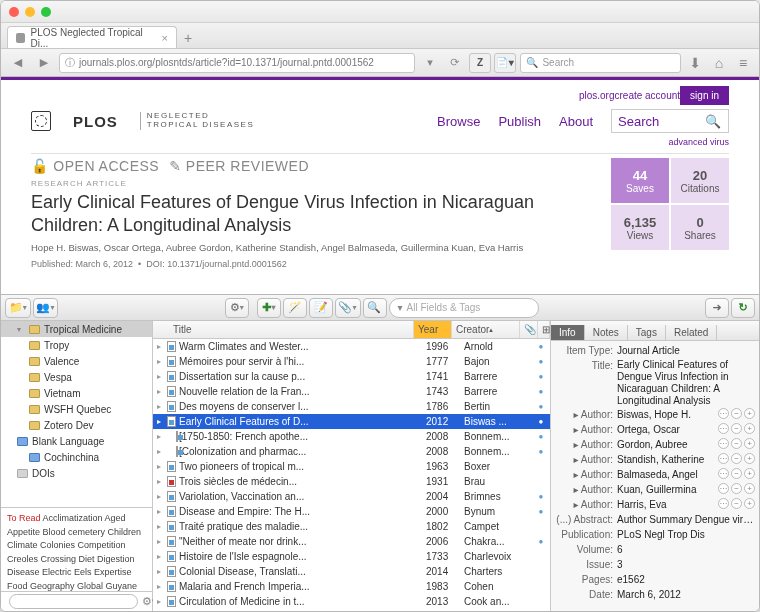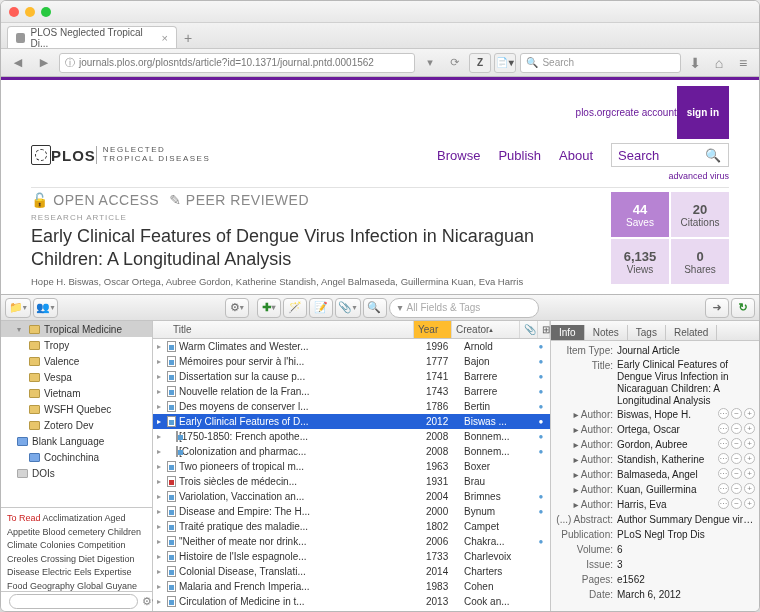--- a/index.html
+++ b/index.html
@@ -24,23 +24,23 @@
   .zbtn { width:22px; height:20px; border:1px solid #c6c6c6; border-radius:3px; background:#f0f0f0; display:flex; align-items:center; justify-content:center; font-size:10px; font-weight:bold; color:#555; }
   .searchfield { flex: 1.3; height:20px; border:1px solid #c6c6c6; border-radius:3px; background:#fff; padding:0 5px; display:flex; align-items:center; gap:4px; color:#999; font-size:10px; }
   .searchfield .q { color:#888; }
   .menubtn { width:20px; height:20px; display:flex; align-items:center; justify-content:center; color:#888; font-size:14px; }
   .purplebar { height: 3px; background: #6a1b9a; }
 
   
   .page { flex: 0 0 214px; background:#fff; padding: 6px 30px 0 30px; color:#333; overflow:hidden; position:relative; }
   .toplinks { text-align:right; font-size:10px; color:#6a1b9a; margin-bottom:4px; display:flex; justify-content:flex-end; gap:0; align-items:center; }
   .toplinks a { color:#6a1b9a; }
-  .signin { background:#6a1b9a; color:#fff; padding:21px 10px; font-weight:bold; font-size:10px; }
+  .signin { background:#6a1b9a; color:#fff; padding:4px 10px; font-weight:normal; font-size:10px; }
   .header { display:flex; align-items:center; justify-content:space-between; margin-bottom:4px; }
-  .logo { display:flex; align-items:center; gap:0; }
+  .logo { display:flex; align-items:center; gap:22px; }
   .logo-mark { width:20px; height:20px; border:1.5px solid #333; border-radius:2px; position:relative; }
   .logo-mark:before { content:""; position:absolute; inset:3px; border:1px dashed #333; border-radius:50%; }
   .logo-text { font-size:15px; font-weight:800; letter-spacing:1px; }
   .logo-sub { font-size:8px; letter-spacing:1.5px; color:#555; border-left:1px solid #aaa; padding-left:6px; line-height:1.1; }
   .nav { display:flex; align-items:center; gap:18px; }
   .nav span { color:#6a1b9a; font-size:13px; }
   .sitesearch { border:1px solid #ccc; width:118px; height:24px; display:flex; align-items:center; padding:0 6px; justify-content:space-between; color:#888; font-size:12px; }
   .adv { text-align:right; font-size:9px; color:#6a1b9a; margin-top:3px; }
   .divider { border-top:1px solid #e2e2e2; margin:6px 0 4px; }
 

